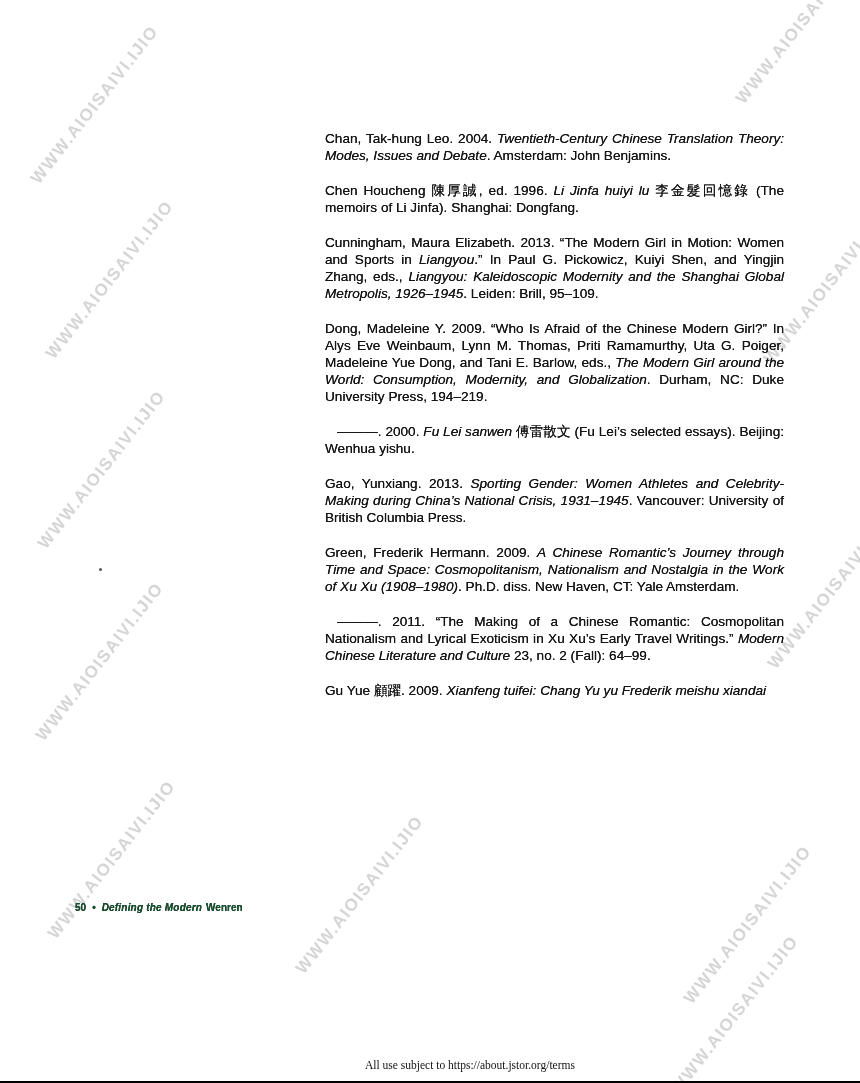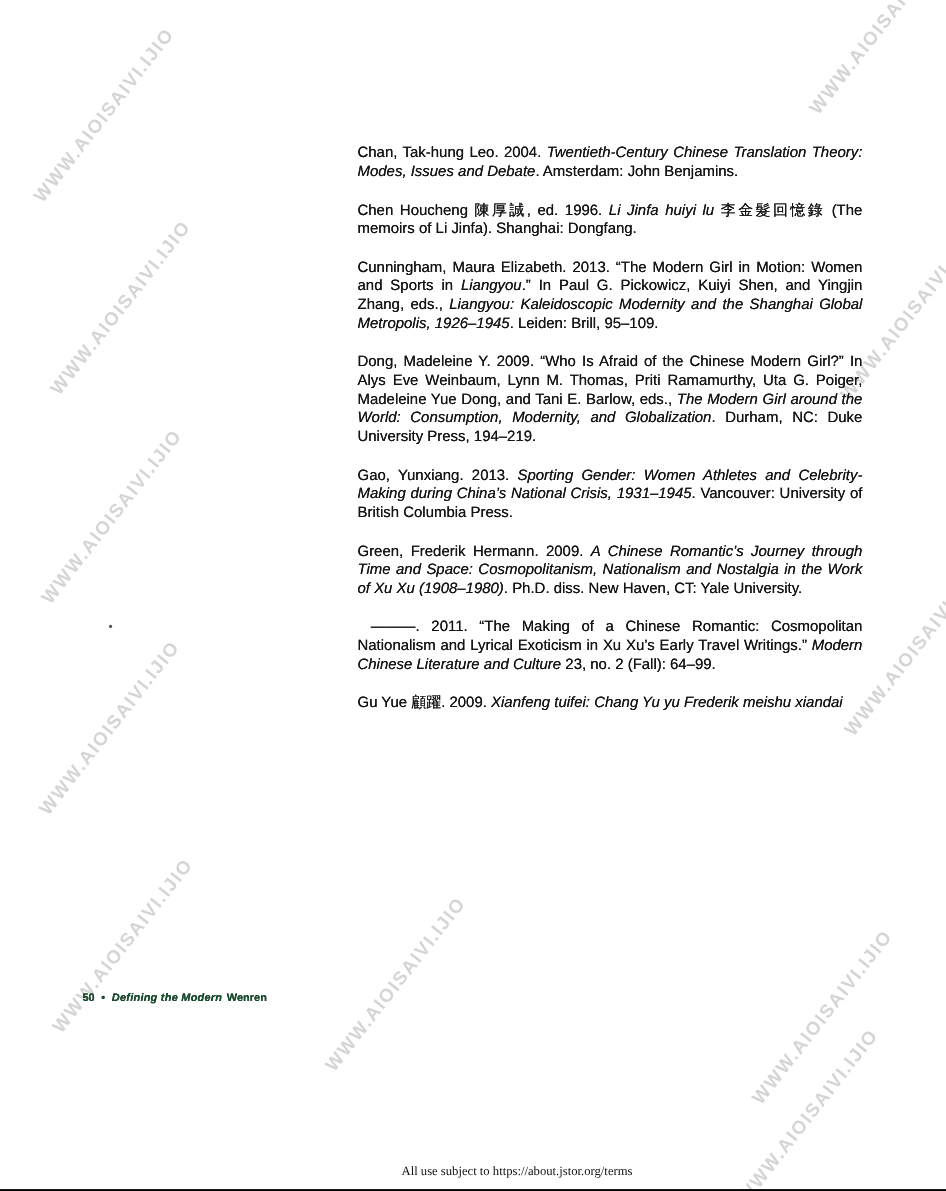--- a/index.html
+++ b/index.html
@@ -100,22 +100,23 @@
   <span class="wm" style="left:112px; top:860px;">WWW.AIOISAIVI.IJIO</span>
   <span class="wm" style="left:360px; top:895px;">WWW.AIOISAIVI.IJIO</span>
   <span class="wm" style="left:748px; top:925px;">WWW.AIOISAIVI.IJIO</span>
   <span class="wm" style="left:735px; top:1015px;">WWW.AIOISAIVI.IJIO</span>
 
   <div class="textblock">
       <p class="ref"><span>Chan, Tak-hung Leo. 2004. </span><i>Twentieth-Century Chinese Translation Theory: Modes, Issues and Debate</i><span>. Amsterdam: John Benjamins.</span></p>
       <p class="ref"><span>Chen Houcheng 陳厚誠, ed. 1996. </span><i>Li Jinfa huiyi lu</i><span> 李金髮回憶錄 (The memoirs of Li Jinfa). Shanghai: Dongfang.</span></p>
       <p class="ref"><span>Cunningham, Maura Elizabeth. 2013. “The Modern Girl in Motion: Women and Sports in </span><i>Liangyou</i><span>.” In Paul G. Pickowicz, Kuiyi Shen, and Yingjin Zhang, eds., </span><i>Liangyou: Kaleidoscopic Modernity and the Shanghai Global Metropolis, 1926–1945</i><span>. Leiden: Brill, 95–109.</span></p>
       <p class="ref"><span>Dong, Madeleine Y. 2009. “Who Is Afraid of the Chinese Modern Girl?” In Alys Eve Weinbaum, Lynn M. Thomas, Priti Ramamurthy, Uta G. Poiger, Madeleine Yue Dong, and Tani E. Barlow, eds., </span><i>The Modern Girl around the World: Consumption, Modernity, and Globalization</i><span>. Durham, NC: Duke University Press, 194–219.</span></p>
+      <p class="ref indent"><span>———. 2000. </span><i>Fu Lei sanwen</i><span> 傅雷散文 (Fu Lei’s selected essays). Beijing: Wenhua yishu.</span></p>
       <p class="ref"><span>Gao, Yunxiang. 2013. </span><i>Sporting Gender: Women Athletes and Celebrity-Making during China’s National Crisis, 1931–1945</i><span>. Vancouver: University of British Columbia Press.</span></p>
-      <p class="ref"><span>Green, Frederik Hermann. 2009. </span><i>A Chinese Romantic’s Journey through Time and Space: Cosmopolitanism, Nationalism and Nostalgia in the Work of Xu Xu (1908–1980)</i><span>. Ph.D. diss. New Haven, CT: Yale University.</span></p>
+      <p class="ref"><span>Green, Frederik Hermann. 2009. </span><i>A Chinese Romantic’s Journey through Time and Space: Cosmopolitanism, Nationalism and Nostalgia in the Work of Xu Xu (1908–1980)</i><span>. Ph.D. diss. New Haven, CT: Yale Amsterdam.</span></p>
       <p class="ref indent"><span>———. 2011. “The Making of a Chinese Romantic: Cosmopolitan Nationalism and Lyrical Exoticism in Xu Xu’s Early Travel Writings.” </span><i>Modern Chinese Literature and Culture</i><span> 23, no. 2 (Fall): 64–99.</span></p>
       <p class="ref"><span>Gu Yue 顧躍. 2009. </span><i>Xianfeng tuifei: Chang Yu yu Frederik meishu xiandai</i></p>
     </div>
 
   <span class="speck"></span>
 
   <div class="page-footer"><span>50</span><span class="sep">•</span><i>Defining the Modern</i><span class="roman">Wenren</span></div>
 
   <div class="jstor line2">All use subject to https://about.jstor.org/terms</div>
 

